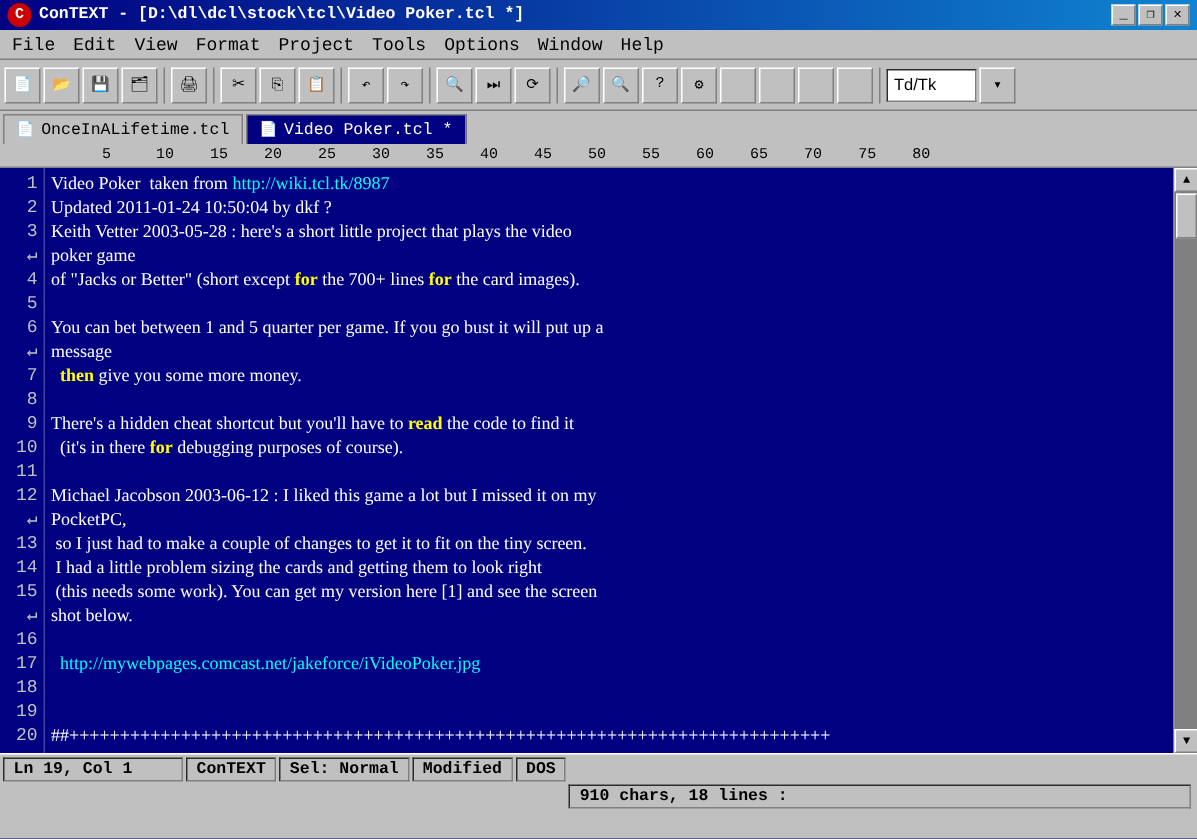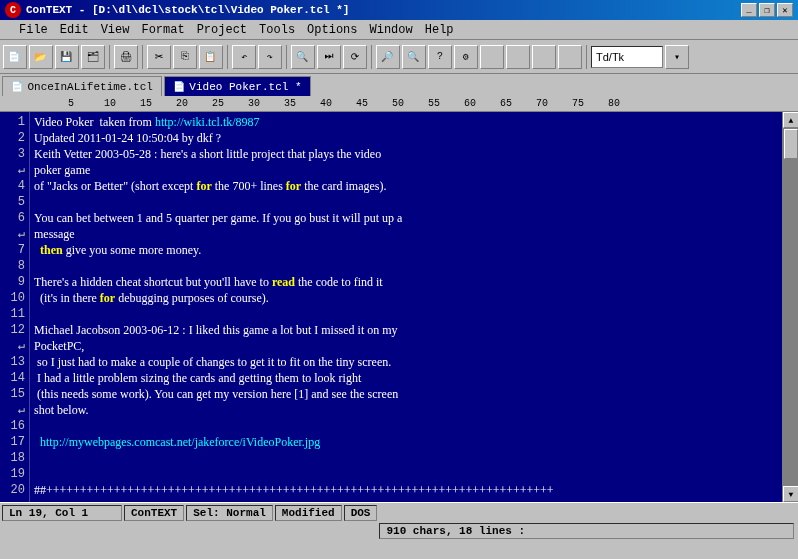--- a/index.html
+++ b/index.html
@@ -37,21 +37,21 @@
       color: white;
       font-size: 10px;
       font-weight: bold;
       display: flex; align-items: center; justify-content: center;
     }
 
     
     #menu-bar {
       background: #c0c0c0;
       border-bottom: 1px solid #808080;
-      padding: 2px 13px;
+      padding: 2px 2px;
       display: flex;
       align-items: center;
       height: 20px;
       font-size: 12px;
     }
     .menu-item {
       padding: 1px 6px;
       cursor: pointer;
     }
 
@@ -75,21 +75,21 @@
       display: flex; align-items: center; justify-content: center;
       cursor: pointer;
       font-size: 10px;
     }
     .search-box {
       height: 22px;
       border: 1px inset #808080;
       background: white;
       padding: 1px 4px;
       font-size: 11px;
-      width: 72px;
+      width: 60px;
     }
     
     
     #tabs {
       background: #c0c0c0;
       display: flex;
       align-items: flex-end;
       padding: 2px 2px 0 2px;
       height: 22px;
     }

